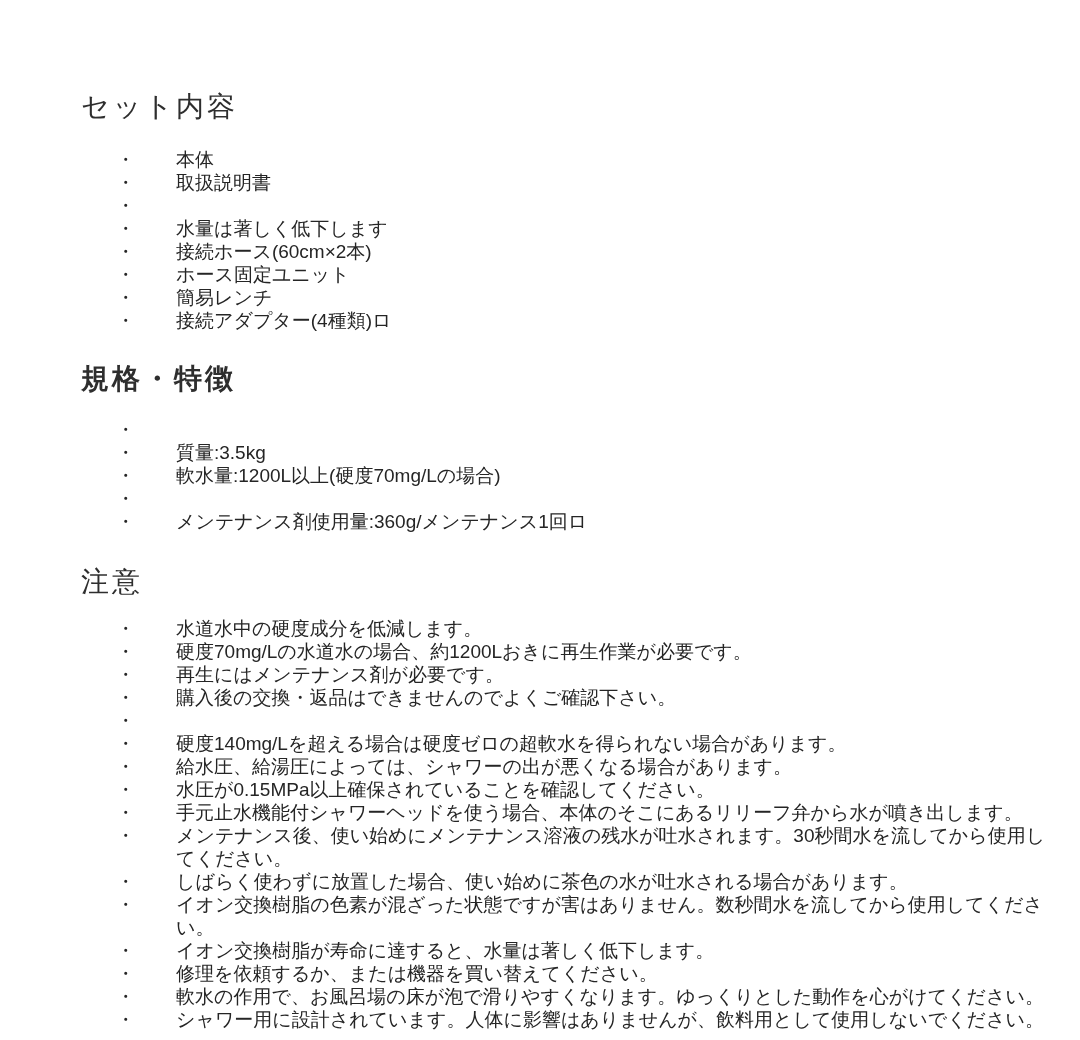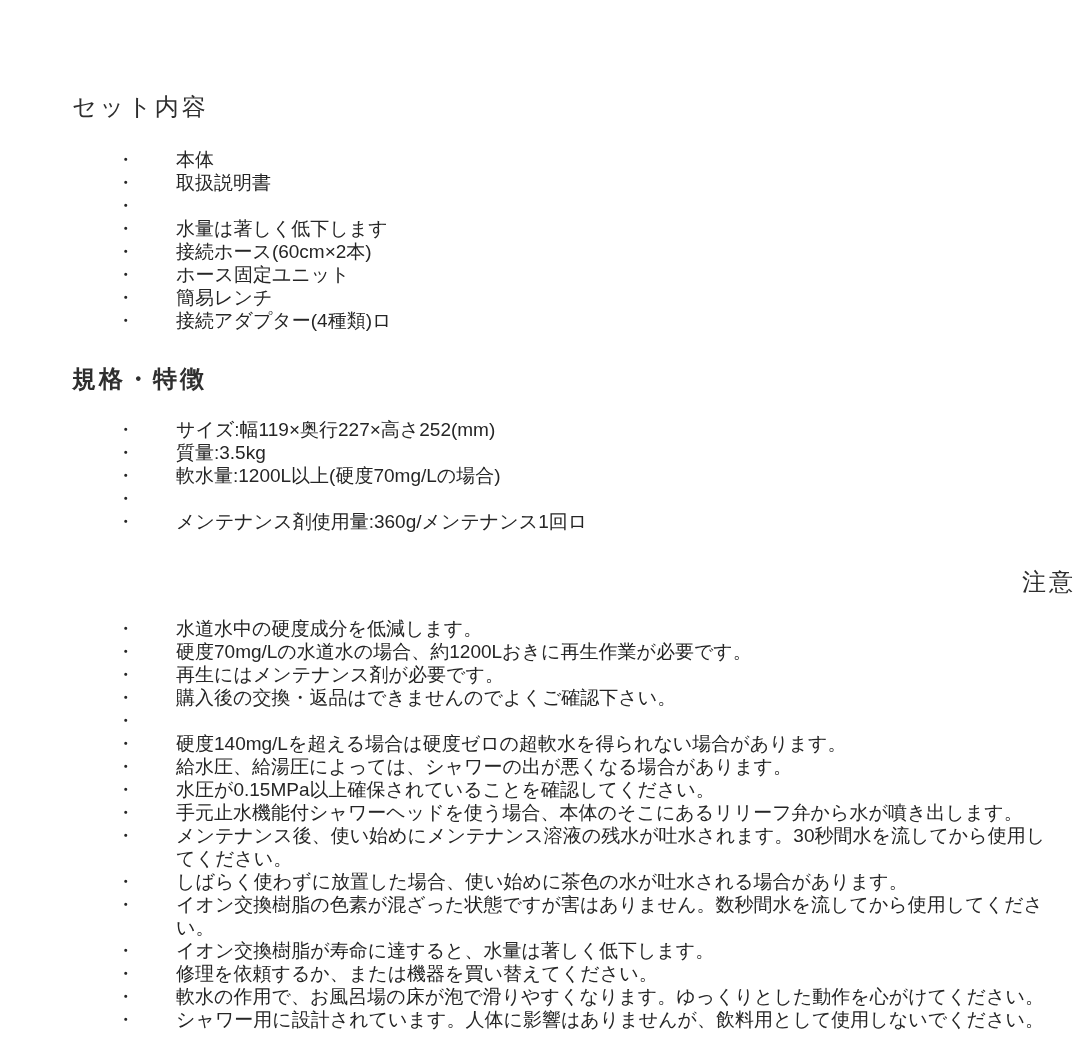--- a/index.html
+++ b/index.html
@@ -14,31 +14,31 @@
     color: #262626;
     overflow: hidden;
     position: relative;
   }
   .page {
     width: 1080px;
     height: 1040px;
     position: relative;
   }
   .heading {
-    margin: 4px;
+    margin: 13px;
     padding: 0 0 0 68px;
-    font-size: 24px;
+    font-size: 28px;
     line-height: 30px;
     font-weight: 400;
     color: #2e2e2e;
     letter-spacing: 3px;
   }
   .h-set     { margin-top: 92px; }
   .h-spec    { margin-top: 32px; font-weight: bold; }
-  .h-caution { margin-top: 34px; text-align: right; }
+  .h-caution { margin-top: 34px; }
 
   .list {
     list-style: none;
     margin: 0;
     padding: 0 0 0 116px;
     font-size: 19px;
     line-height: 23px;
     color: #252525;
   }
   .list-set     { margin-top: 26px; }
@@ -101,21 +101,20 @@
           <span class="item-text">接続アダプター(4種類)ロ</span>
         </li>
       </ul>
   </section>
 
   <section>
     <h2 class="heading h-spec">規格・特徴</h2>
     <ul class="list list-spec">
         <li>
           <span class="bullet">・</span>
-          <span class="item-text">サイズ:幅119×奥行227×高さ252(mm)</span>
         </li>
         <li>
           <span class="bullet">・</span>
           <span class="item-text">質量:3.5kg</span>
         </li>
         <li>
           <span class="bullet">・</span>
           <span class="item-text">軟水量:1200L以上(硬度70mg/Lの場合)</span>
         </li>
         <li>

